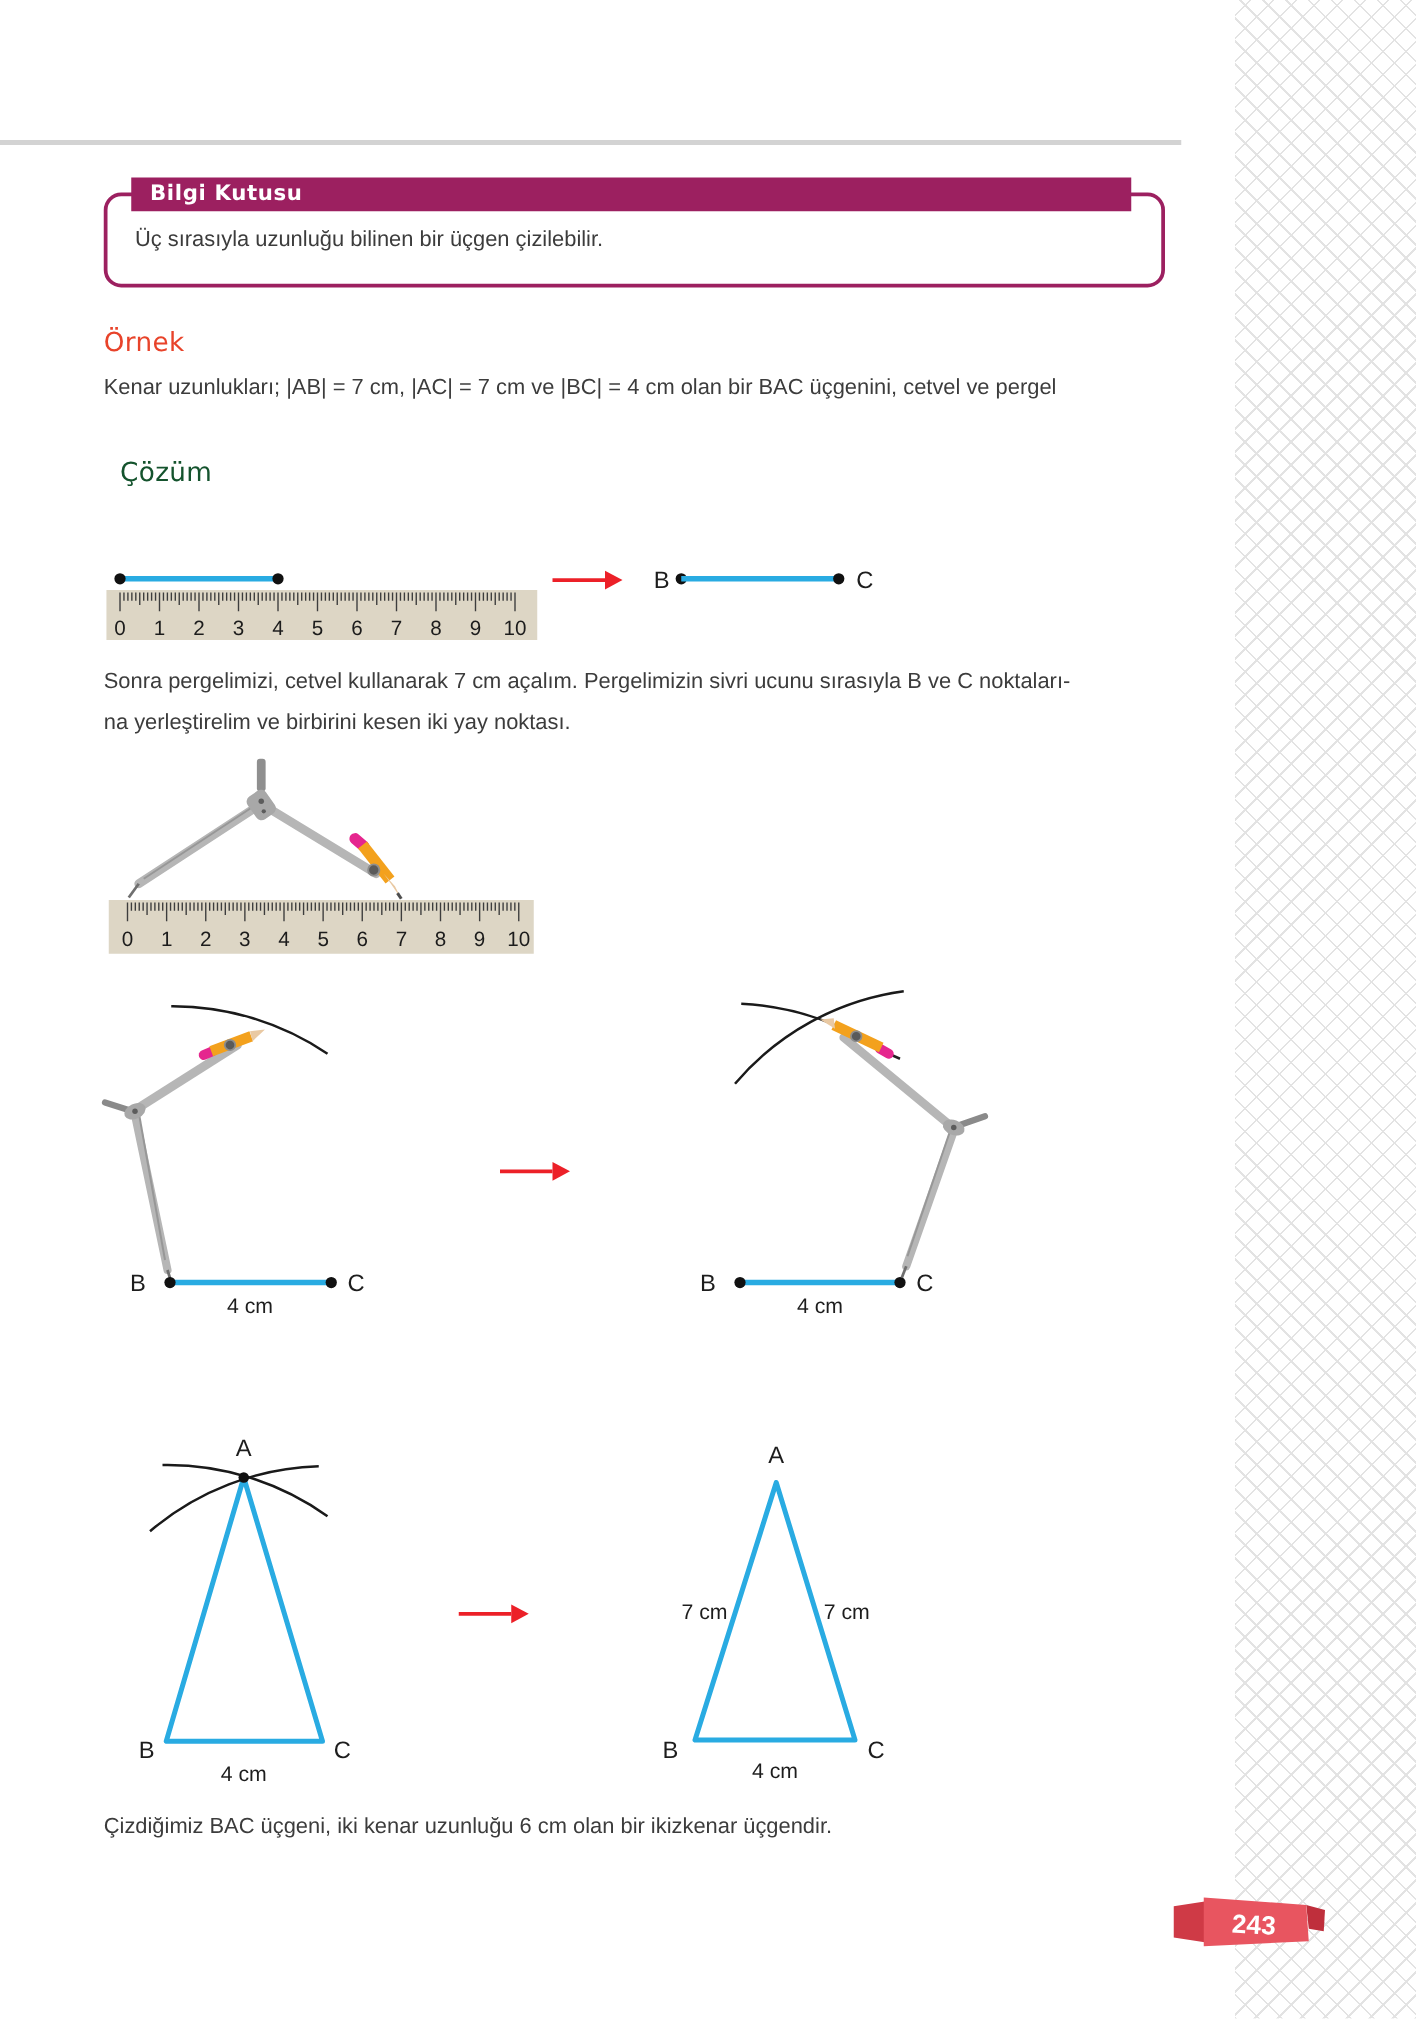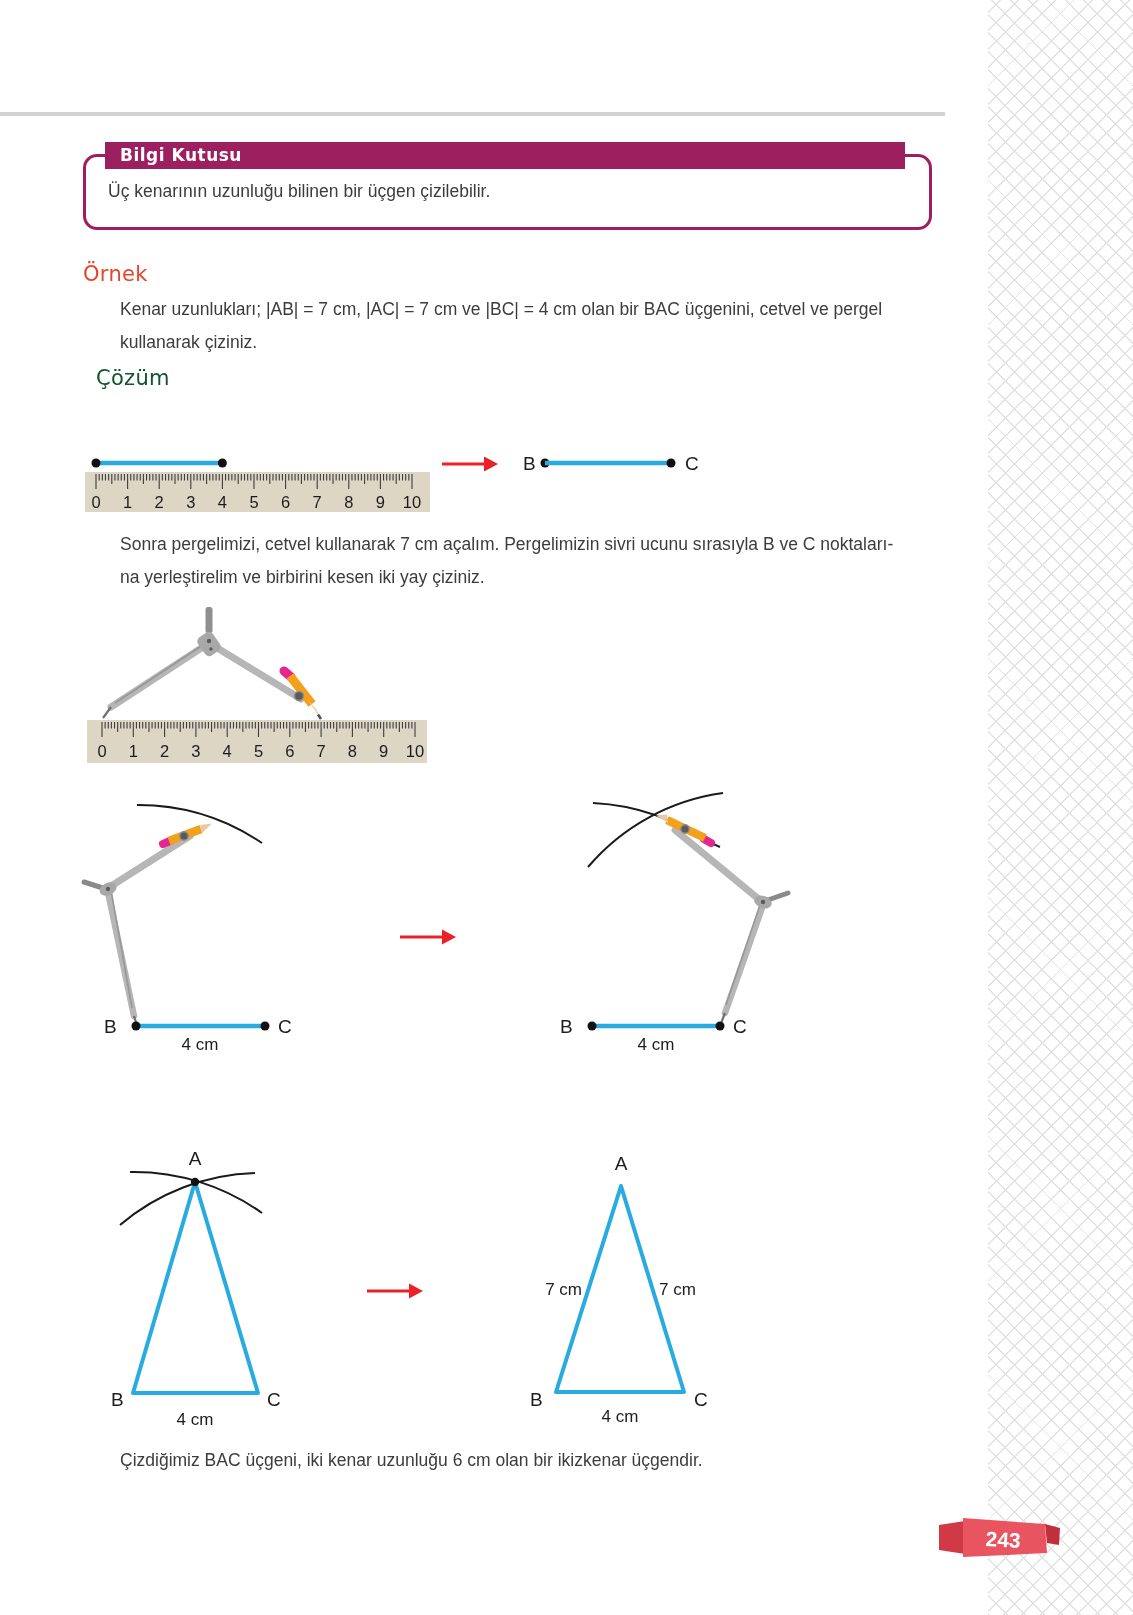--- a/index.html
+++ b/index.html
@@ -21,46 +21,45 @@
   #info-box{left:83px;top:154px;width:843px;height:70px;border:3px solid #9c2060;border-radius:14px;background:#fff;}
   #info-bar{
     left:105px;top:142px;width:800px;height:27px;background:#9c2060;color:#fff;
     font-family:"DejaVu Sans",sans-serif;font-size:17px;font-weight:600;
     line-height:27px;padding-left:15px;box-sizing:border-box;letter-spacing:.5px;
   }
   #info-text{left:108px;top:181px;width:800px;font-size:17.5px;color:#3c3c3c;}
   .fun-heading{font-family:"DejaVu Sans",sans-serif;font-weight:normal;font-size:21px;letter-spacing:.3px;}
   #ornek-heading{left:83px;top:262px;color:#e8432a;}
   #cozum-heading{left:96px;top:366px;color:#14532d;}
-  .para{left:83px;width:860px;font-size:17.5px;line-height:33px;color:#3c3c3c;margin-left:37px;}
+  .para{left:83px;width:860px;font-size:17.5px;line-height:33px;color:#3c3c3c;}
   #example-text{top:293px;}
   #step1-text{top:406px;}
   #step2-text{top:528px;}
   #step3-text{top:1038px;}
   #conclusion-text{top:1444px;}
   svg text{font-family:"Liberation Sans",sans-serif;}
   .pt-label{font-size:19px;fill:#1d1d1d;}
   .len-label{font-size:17px;fill:#1d1d1d;}
 </style>
 </head>
 <body>
 
 <div id="page">
 
   <div id="top-rule" class="abs"></div>
   <div id="lattice" class="abs"></div>
 
   <div id="info-box" class="abs"></div>
   <div id="info-bar" class="abs">Bilgi Kutusu</div>
-  <div id="info-text" class="abs">Üç kenarının uzunluğu bilinen bir üçgen çizilebilir.</div>
+  <div id="info-text" class="abs">Üç sırasıyla uzunluğu bilinen bir üçgen çizilebilir.</div>
 
   <div id="ornek-heading" class="abs fun-heading">Örnek</div>
   <div id="example-text" class="abs para">
     <div>Kenar uzunlukları; |AB| = 7 cm, |AC| = 7 cm ve |BC| = 4 cm olan bir BAC üçgenini, cetvel ve pergel</div>
-    <div>kullanarak çiziniz.</div>
   </div>
 
   <div id="cozum-heading" class="abs fun-heading">Çözüm</div>
 
   <svg class="abs" style="left:85px;top:452px" width="345" height="62" viewBox="0 0 345 62">
     <rect x="0" y="20" width="345" height="40" fill="#ddd6c5"></rect>
     <g>
         <line x1="11" x2="11" y1="22" y2="37" stroke="#3d3d3d" stroke-width="1.1"></line>
         <line x1="14.16" x2="14.16" y1="22" y2="28.5" stroke="#3d3d3d" stroke-width="1.1"></line>
         <line x1="17.32" x2="17.32" y1="22" y2="28.5" stroke="#3d3d3d" stroke-width="1.1"></line>
@@ -187,21 +186,21 @@
   <svg class="abs" style="left:515px;top:446px" width="195" height="34" viewBox="0 0 195 34">
     <text x="8" y="24" class="pt-label">B</text>
     <circle cx="30" cy="17" r="4.5" fill="#111"></circle>
     <line x1="30" y1="17" x2="156" y2="17" stroke="#29abe2" stroke-width="4.5"></line>
     <circle cx="156" cy="17" r="4.5" fill="#111"></circle>
     <text x="170" y="24" class="pt-label">C</text>
   </svg>
 
   <div id="step2-text" class="abs para">
     <div>Sonra pergelimizi, cetvel kullanarak 7 cm açalım. Pergelimizin sivri ucunu sırasıyla B ve C noktaları-</div>
-    <div>na yerleştirelim ve birbirini kesen iki yay çiziniz.</div>
+    <div>na yerleştirelim ve birbirini kesen iki yay noktası.</div>
   </div>
 
   <svg class="abs" style="left:85px;top:593px" width="345" height="172" viewBox="0 0 345 172">
     <rect x="2" y="127" width="340" height="43" fill="#ddd6c5"></rect>
     <g>
         <line x1="17" x2="17" y1="129" y2="144" stroke="#3d3d3d" stroke-width="1.1"></line>
         <line x1="20.13" x2="20.13" y1="129" y2="135.5" stroke="#3d3d3d" stroke-width="1.1"></line>
         <line x1="23.259999999999998" x2="23.259999999999998" y1="129" y2="135.5" stroke="#3d3d3d" stroke-width="1.1"></line>
         <line x1="26.39" x2="26.39" y1="129" y2="135.5" stroke="#3d3d3d" stroke-width="1.1"></line>
         <line x1="29.52" x2="29.52" y1="129" y2="135.5" stroke="#3d3d3d" stroke-width="1.1"></line>

